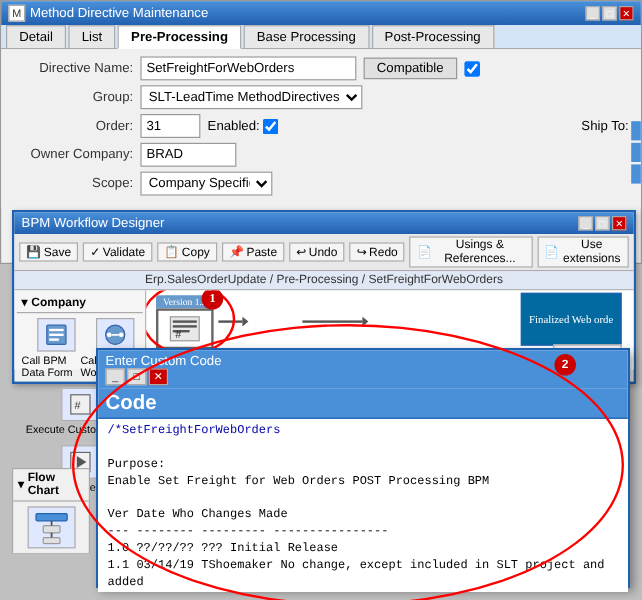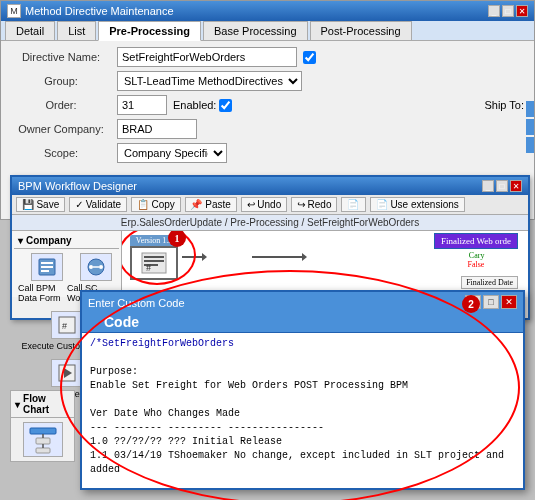--- a/index.html
+++ b/index.html
@@ -87,21 +87,21 @@
 
     .form-row {
       display: flex;
       align-items: center;
       margin-bottom: 4px;
       gap: 6px;
     }
 
     .form-label {
       width: 100px;
-      text-align: center;
+      text-align: right;
       font-size: 11px;
       color: #333;
     }
 
     .form-input {
       border: 1px solid #999;
       background: white;
       padding: 1px 4px;
       font-size: 11px;
       height: 20px;
@@ -367,23 +367,23 @@
       position: absolute;
       right: 10px;
       top: 2px;
       display: flex;
       flex-direction: column;
       align-items: center;
       font-size: 9px;
     }
 
     .final-box {
-      background: #6d28d9;
-      color: white;
-      padding: 2px 6px;
+      background: #0369a1;
+      color: white;
+      padding: 16px 6px;
       border: 1px solid #2060b0;
       font-size: 9px;
       min-width: 70px;
       text-align: center;
     }
 
     .true-false-arrows {
       display: flex;
       flex-direction: column;
       align-items: flex-end;
@@ -414,22 +414,23 @@
       box-shadow: 3px 3px 8px rgba(0,0,0,0.4);
       z-index: 20;
     }
 
     .custom-title-bar {
       background: #4a90d9;
       color: white;
       padding: 3px 6px;
       font-size: 11px;
       display: flex;
-      align-items: flex-end;
+      align-items: flex-start;
       justify-content: space-between;
+      flex-direction: column;
     }
 
     .window-controls {
       display: flex;
       gap: 2px;
     }
 
     .win-btn {
       width: 16px;
       height: 14px;
@@ -444,22 +445,22 @@
     }
 
     .win-btn.close {
       background: #cc0000;
       color: white;
     }
 
     .code-label-bar {
       background: #4a90d9;
       color: white;
-      padding: 2px 22px;
-      font-size: 14px;
+      padding: 2px 6px;
+      font-size: 17px;
       font-weight: bold;
       border-bottom: 1px solid #2060b0;
     }
 
     .code-content {
       background: white;
       padding: 4px 8px;
       font-family: 'Courier New', monospace;
       font-size: 10px;
       color: #000;
@@ -564,20 +565,21 @@
     <div class="tab active">Pre-Processing</div>
     <div class="tab">Base Processing</div>
     <div class="tab">Post-Processing</div>
   </div>
 
   <div class="form-area" style="position:relative;">
 
     <div class="form-row">
       <span class="form-label">Directive Name:</span>
       <input class="form-input wide" type="text" value="SetFreightForWebOrders" style="">
+      <button class="compatible-btn">Compatible</button>
       <input type="checkbox" checked="" style="">
     </div>
 
     <div class="form-row">
       <span class="form-label">Group:</span>
       <select class="form-select wide">
         <option>SLT-LeadTime MethodDirectives</option>
       </select>
     </div>
 
@@ -641,20 +643,21 @@
     <button class="toolbar-btn">
       <span>↩</span>
       <span>Undo</span>
     </button>
     <button class="toolbar-btn">
       <span>↪</span>
       <span>Redo</span>
     </button>
     <button class="toolbar-btn">
       <span>📄</span>
+      <span>Usings &amp; References...</span>
     </button>
     <button class="toolbar-btn">
       <span>📄</span>
       <span>Use extensions</span>
     </button>
   </div>
 
   <div class="breadcrumb-bar">Erp.SalesOrderUpdate / Pre-Processing / SetFreightForWebOrders</div>
 
   <div class="bpm-body">

